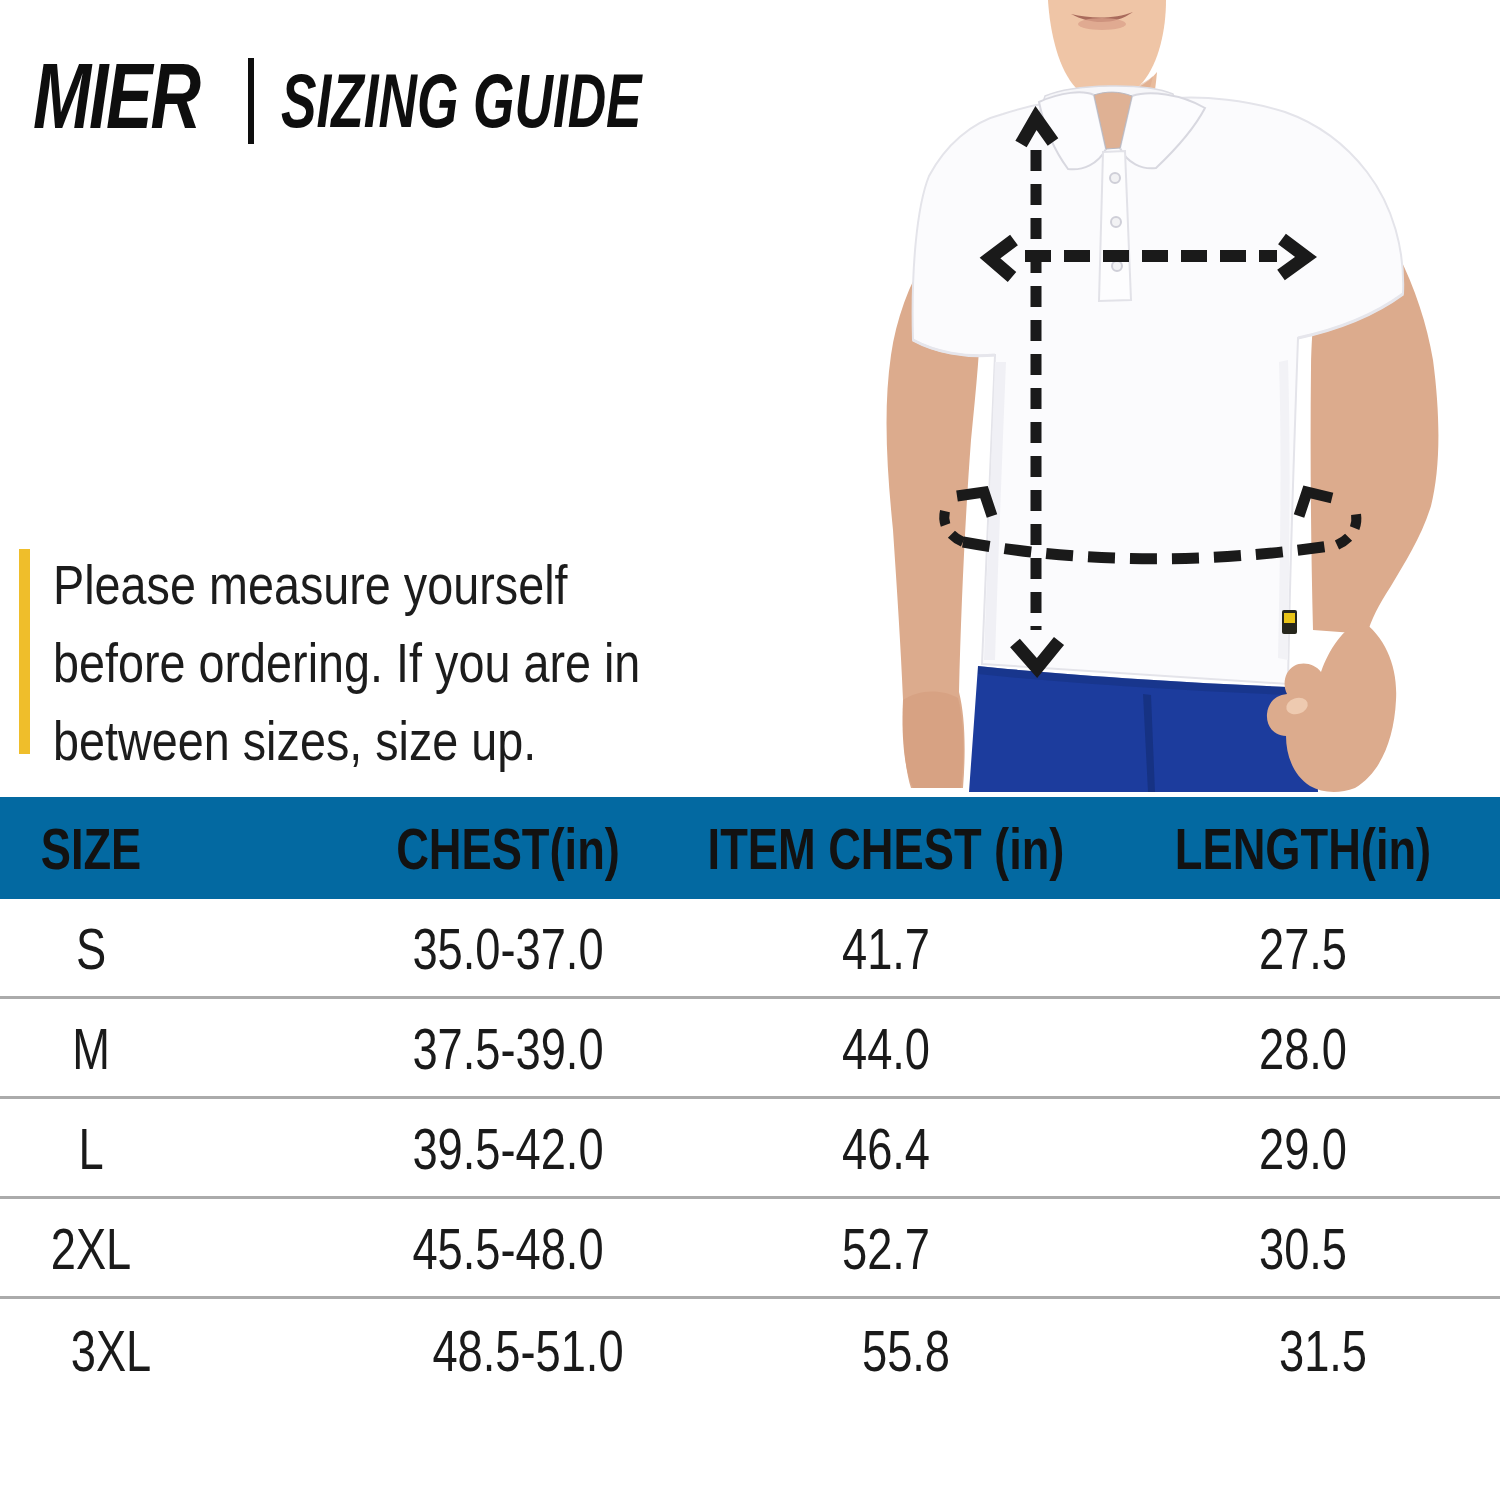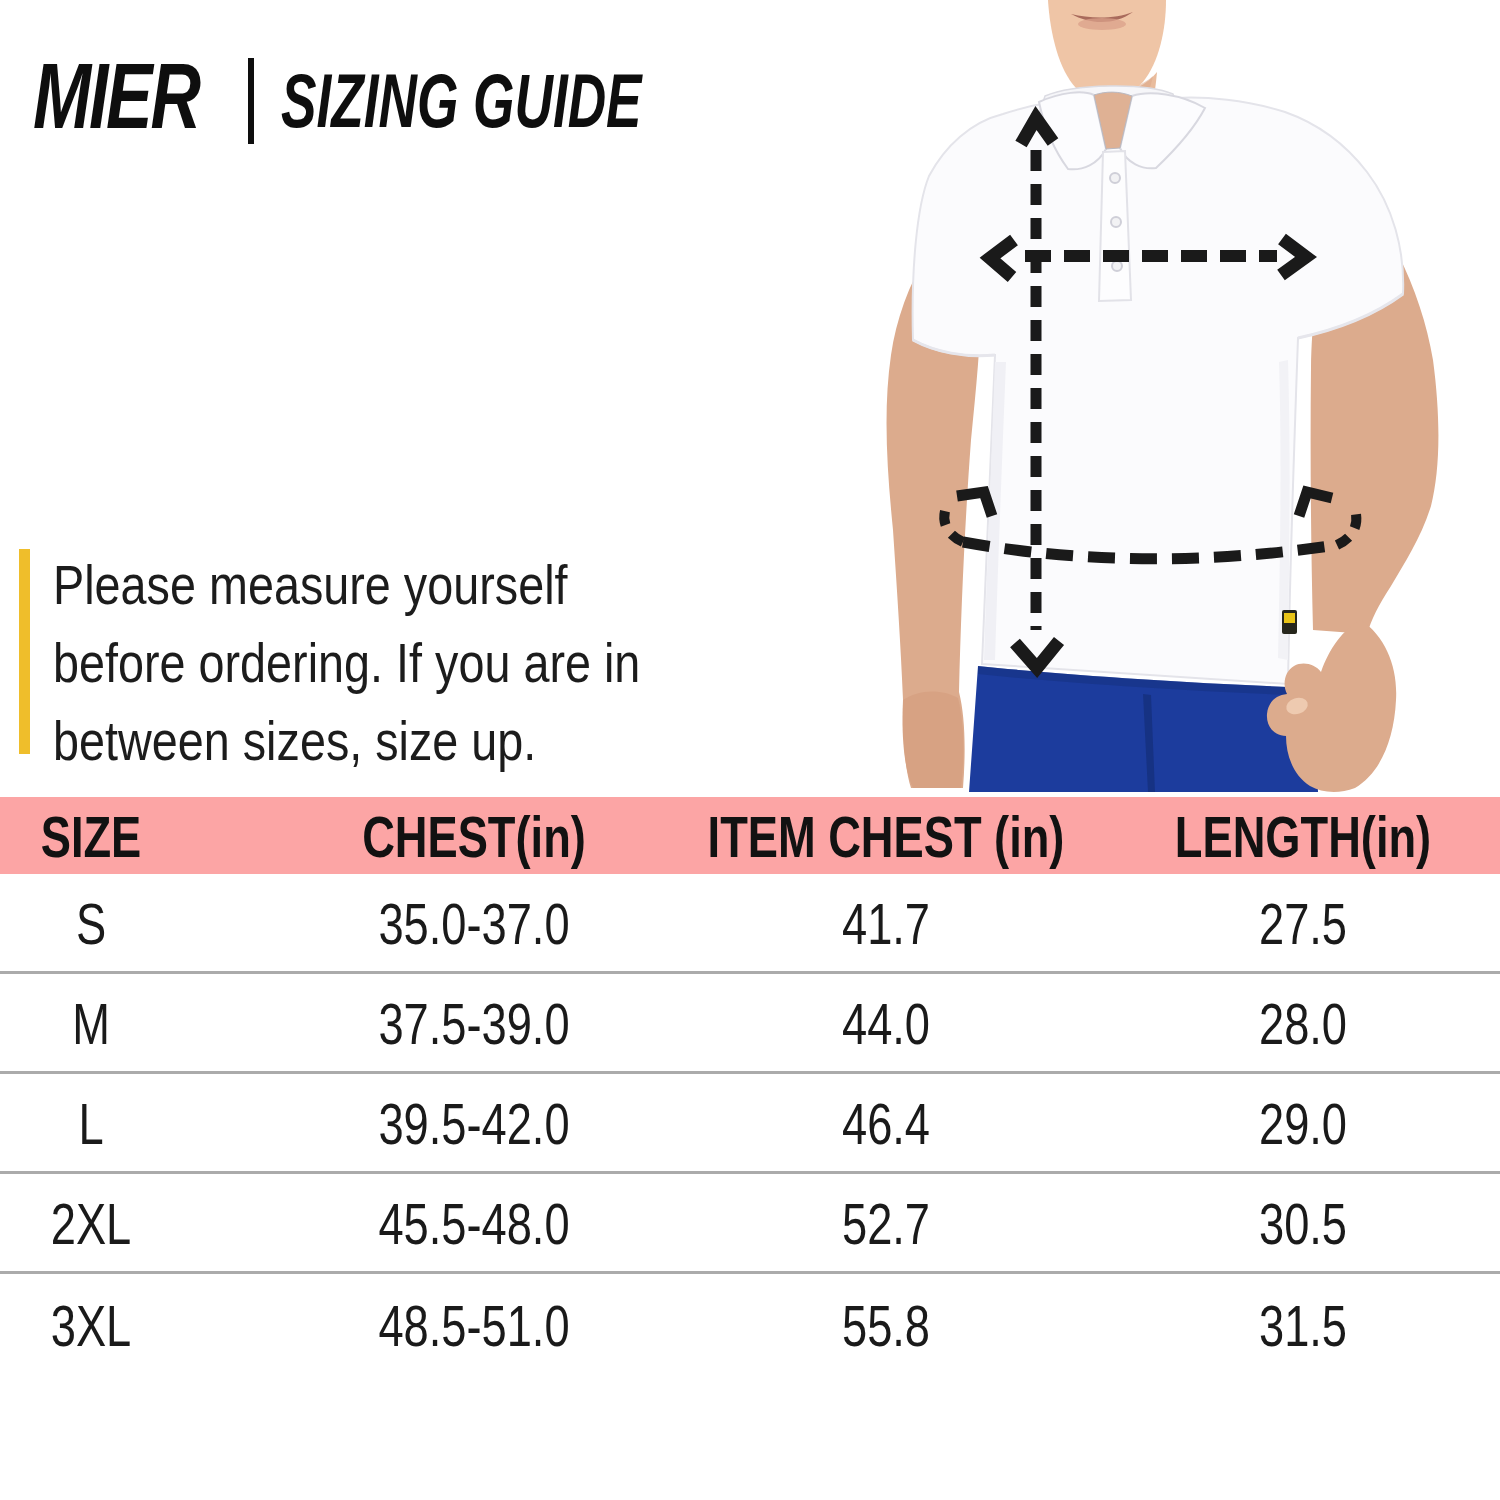--- a/index.html
+++ b/index.html
@@ -22,25 +22,25 @@
     font-size:76px;font-weight:bold;font-style:italic;line-height:1;
     letter-spacing:0px;color:#0e0e0e;white-space:nowrap;
     transform:scaleX(0.70);transform-origin:left top;
   }
   
   .note-bar{position:absolute;left:19px;top:549px;width:11px;height:205px;background:#EFBE2B;}
   .note-text{position:absolute;left:53px;top:546px;font-size:55px;line-height:78px;color:#1c1c1c;}
   .note-line{transform:scaleX(0.85);transform-origin:left center;white-space:nowrap;}
   
   .size-table{position:absolute;left:0;top:797px;width:1500px;}
-  .thead{position:relative;height:77px;background:#fca5a5;}
+  .thead{position:relative;height:102px;background:#0369a1;}
   .trow{position:relative;height:100px;border-bottom:3px solid #ababab;box-sizing:border-box;background:#ffffff;}
-  .trow.last{height:102px;border-bottom:none;}
+  .trow.last{height:102px;border-bottom:none;margin-left:20px;}
   .cell{position:absolute;top:50%;transform:translate(-50%,-50%);white-space:nowrap;}
-  .c1{left:91px;} .c2{left:474px;} .c3{left:886px;} .c4{left:1303px;}
+  .c1{left:91px;} .c2{left:508px;} .c3{left:886px;} .c4{left:1303px;}
   .hx{display:inline-block;font-size:58px;font-weight:bold;color:#121212;transform:scaleX(0.78);white-space:nowrap;}
   .vx{display:inline-block;font-size:58px;font-weight:400;color:#1a1a1a;transform:scaleX(0.78);white-space:nowrap;}
   
   .figure{position:absolute;left:845px;top:0;width:640px;height:795px;}
 </style>
 </head>
 <body>
 
 <div class="canvas">
 

